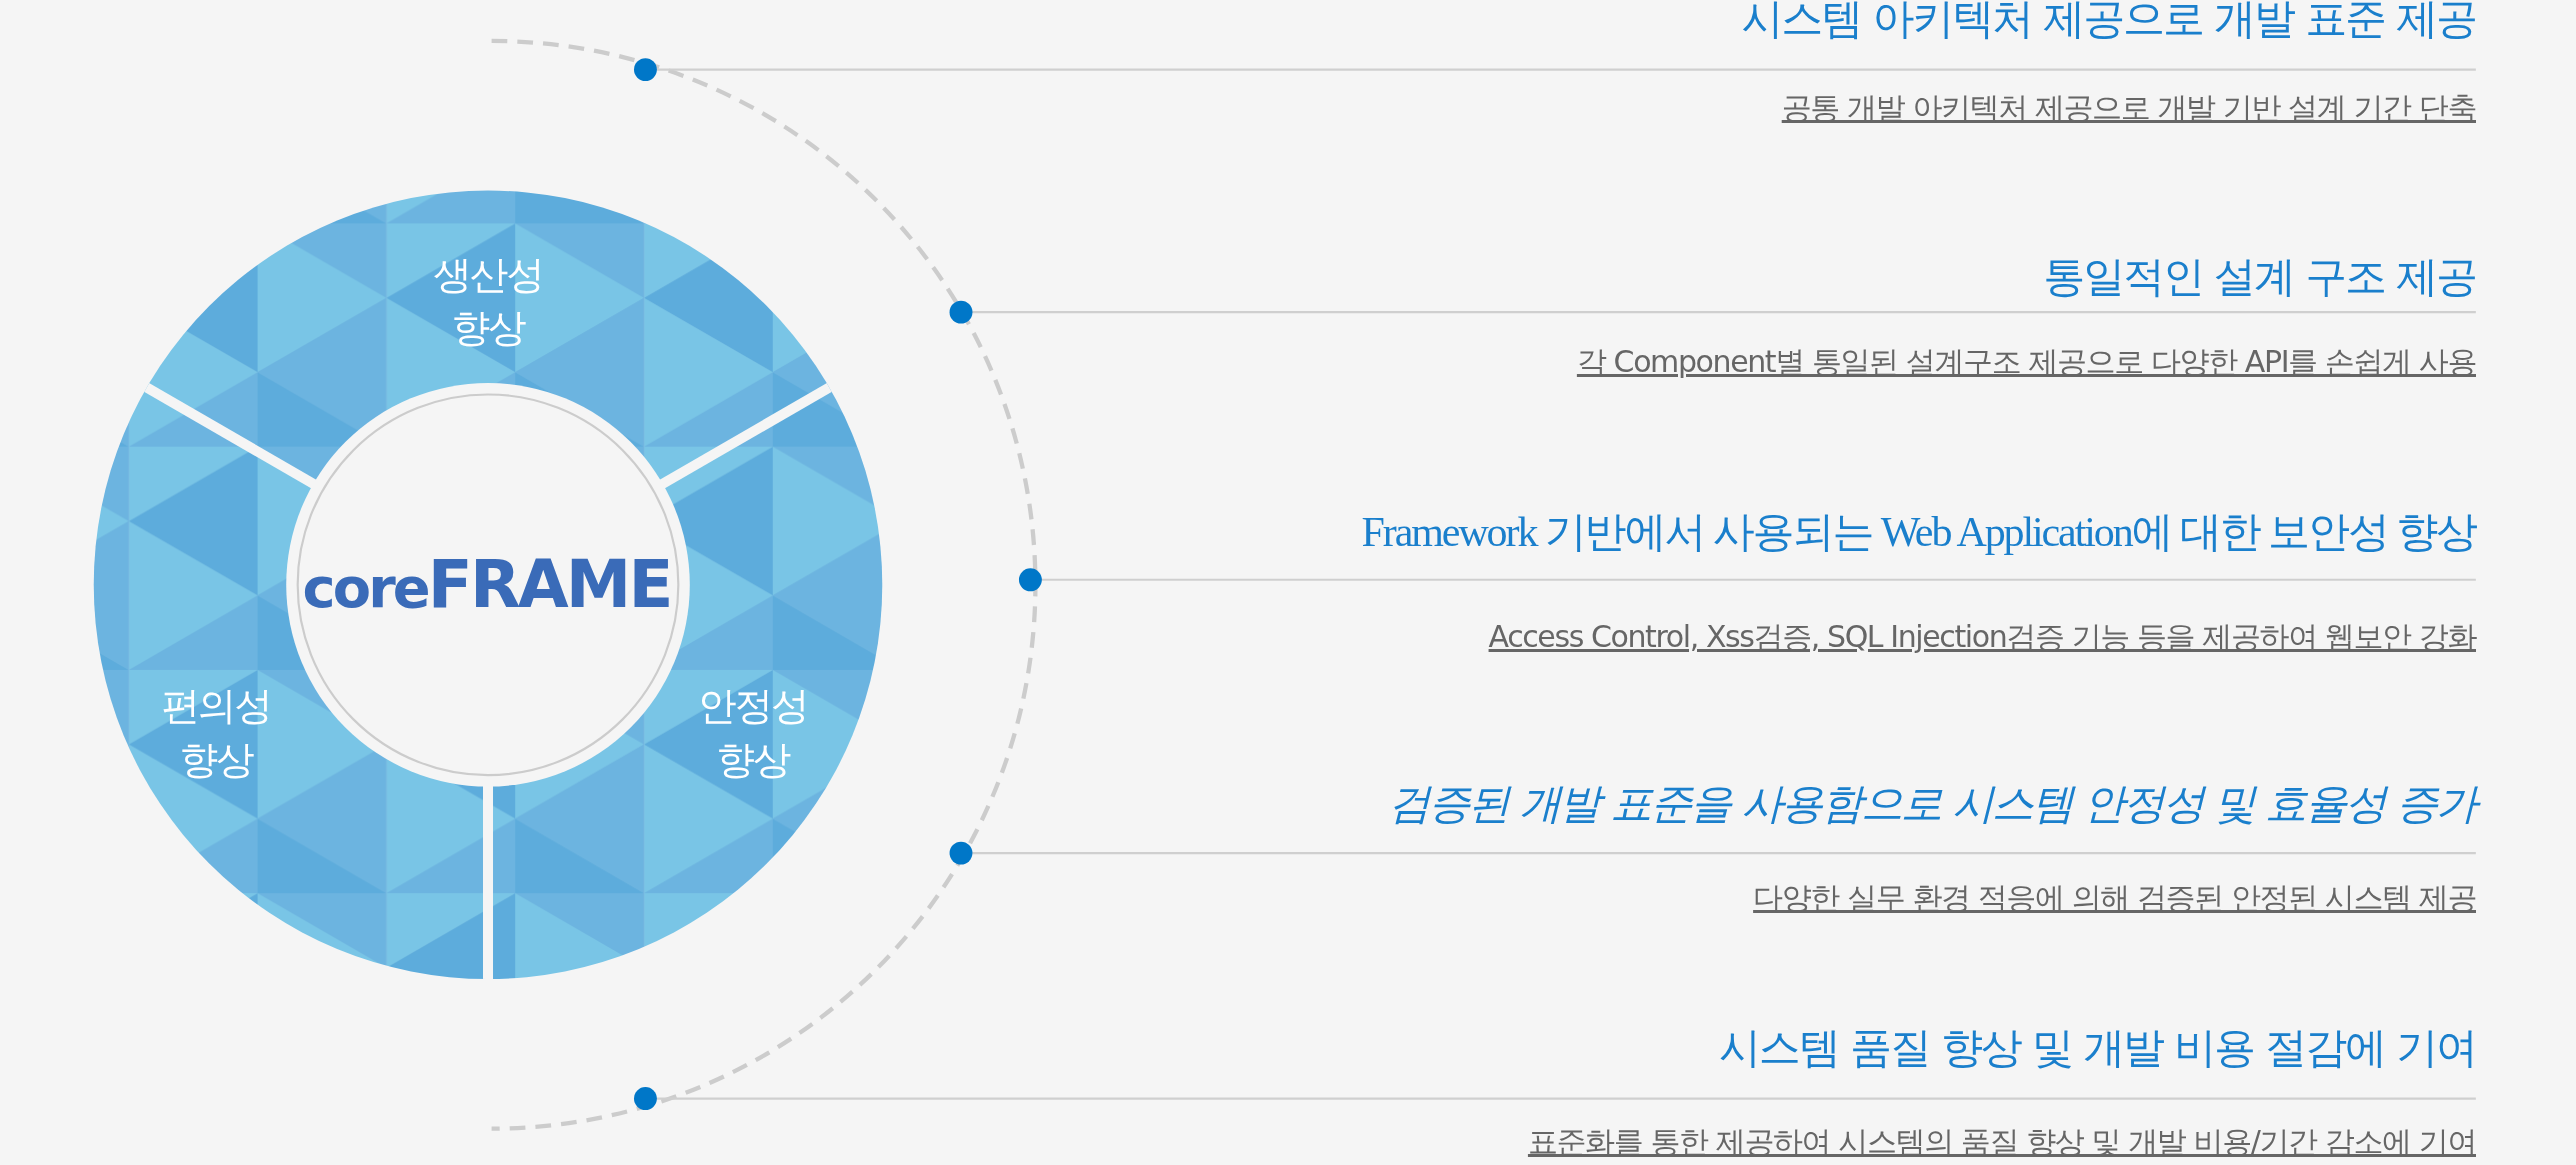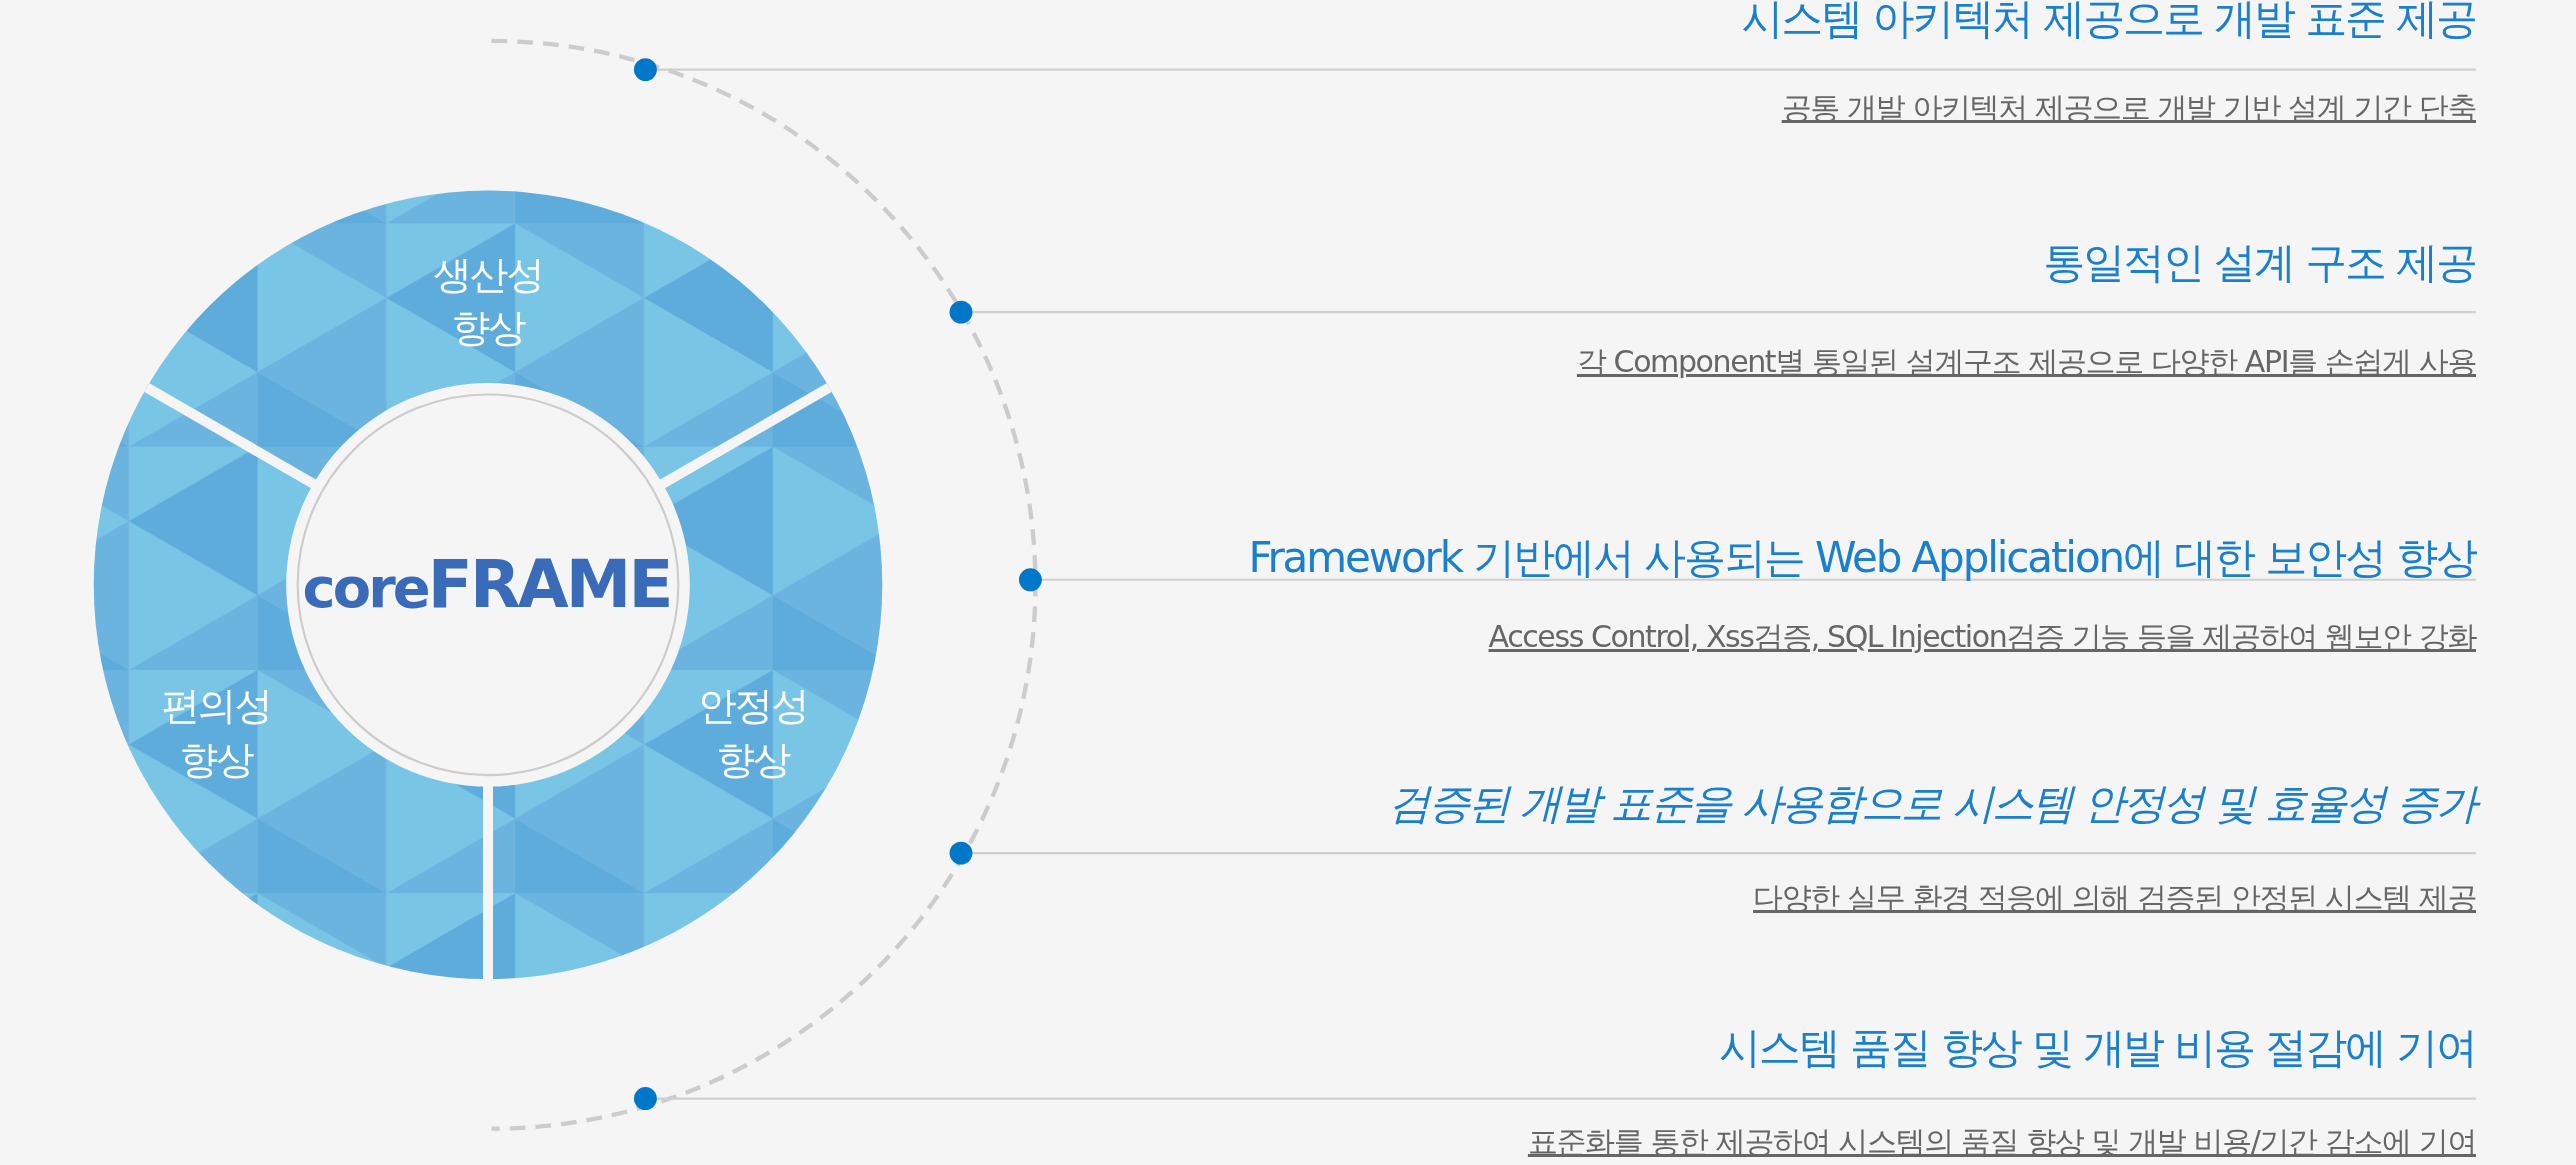--- a/index.html
+++ b/index.html
@@ -94,25 +94,25 @@
     <tspan font-size="78">core</tspan><tspan font-size="92">FRAME</tspan>
   </text>
 </svg>
 
 <div>
   <div class="feature" style="top:0;">
     <div class="feature-title" style="top:-5.7px;">시스템 아키텍처 제공으로 개발 표준 제공</div>
     <div class="feature-desc" style="top:89px;">공통 개발 아키텍처 제공으로 개발 기반 설계 기간 단축</div>
   </div>
   <div class="feature" style="top:0;">
-    <div class="feature-title" style="top:238px;">통일적인 설계 구조 제공</div>
+    <div class="feature-title" style="top:252px;">통일적인 설계 구조 제공</div>
     <div class="feature-desc" style="top:343px;">각 Component별 통일된 설계구조 제공으로 다양한 API를 손쉽게 사용</div>
   </div>
   <div class="feature" style="top:0;">
-    <div class="feature-title" style="top:533px;">Framework 기반에서 사용되는 Web Application에 대한 보안성 향상</div>
+    <div class="feature-title" style="top:507px;font-family:Liberation Serif, serif;">Framework 기반에서 사용되는 Web Application에 대한 보안성 향상</div>
     <div class="feature-desc" style="top:607px;margin-top:11px;">Access Control, Xss검증, SQL Injection검증 기능 등을 제공하여 웹보안 강화</div>
   </div>
   <div class="feature" style="top:0;">
     <div class="feature-title" style="top:779px;font-style:italic;">검증된 개발 표준을 사용함으로 시스템 안정성 및 효율성 증가</div>
     <div class="feature-desc" style="top:879px;">다양한 실무 환경 적응에 의해 검증된 안정된 시스템 제공</div>
   </div>
   <div class="feature" style="top:0;">
     <div class="feature-title" style="top:1023px;">시스템 품질 향상 및 개발 비용 절감에 기여</div>
     <div class="feature-desc" style="top:1123px;">표준화를 통한 제공하여 시스템의 품질 향상 및 개발 비용/기간 감소에 기여</div>
   </div>

